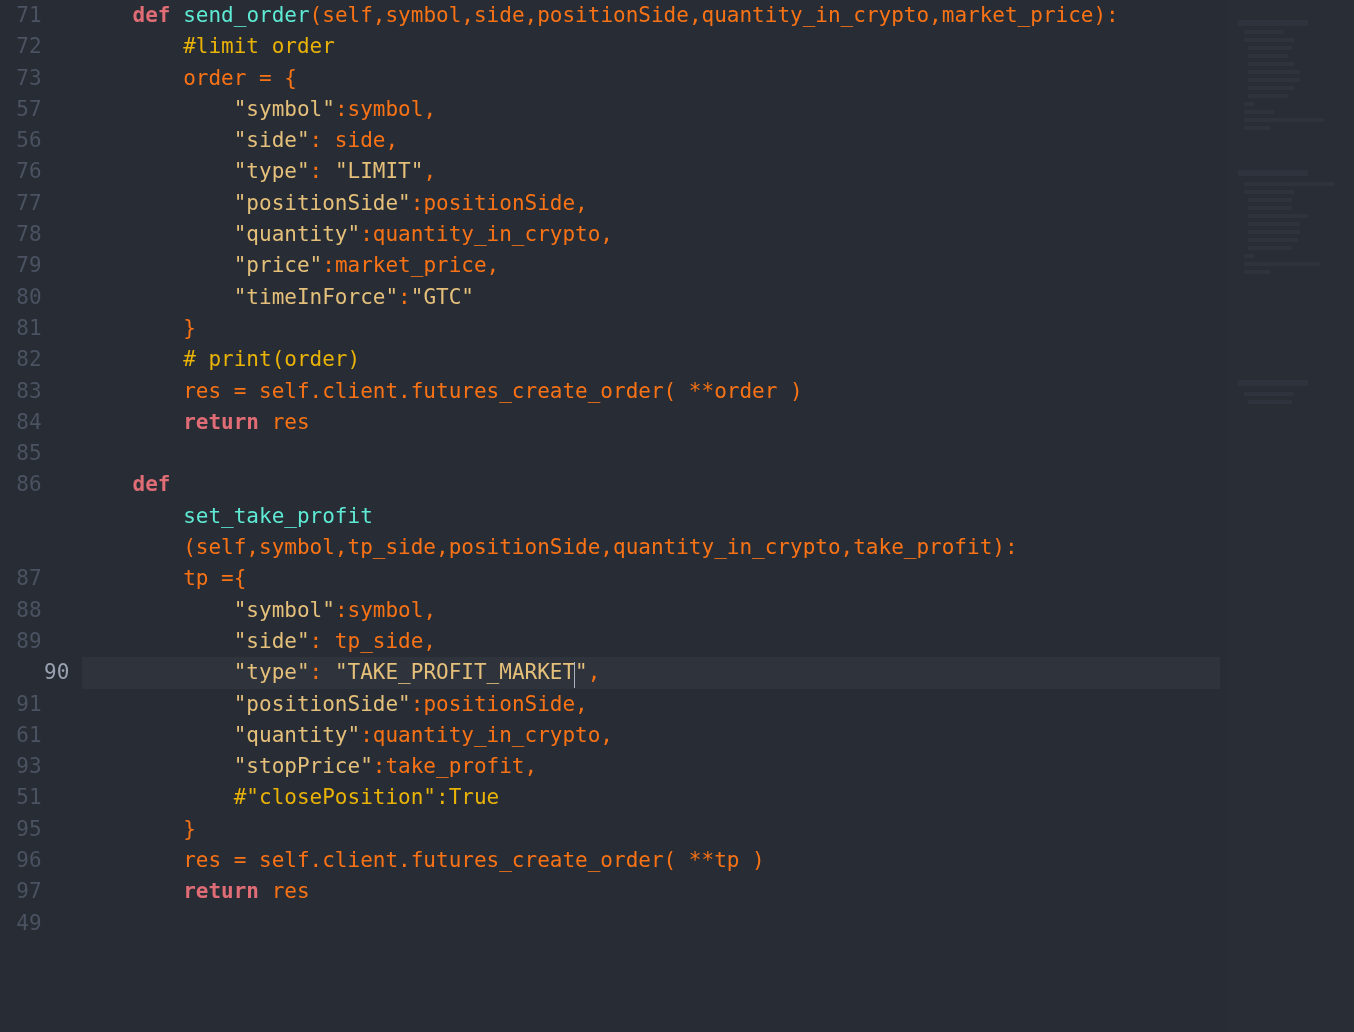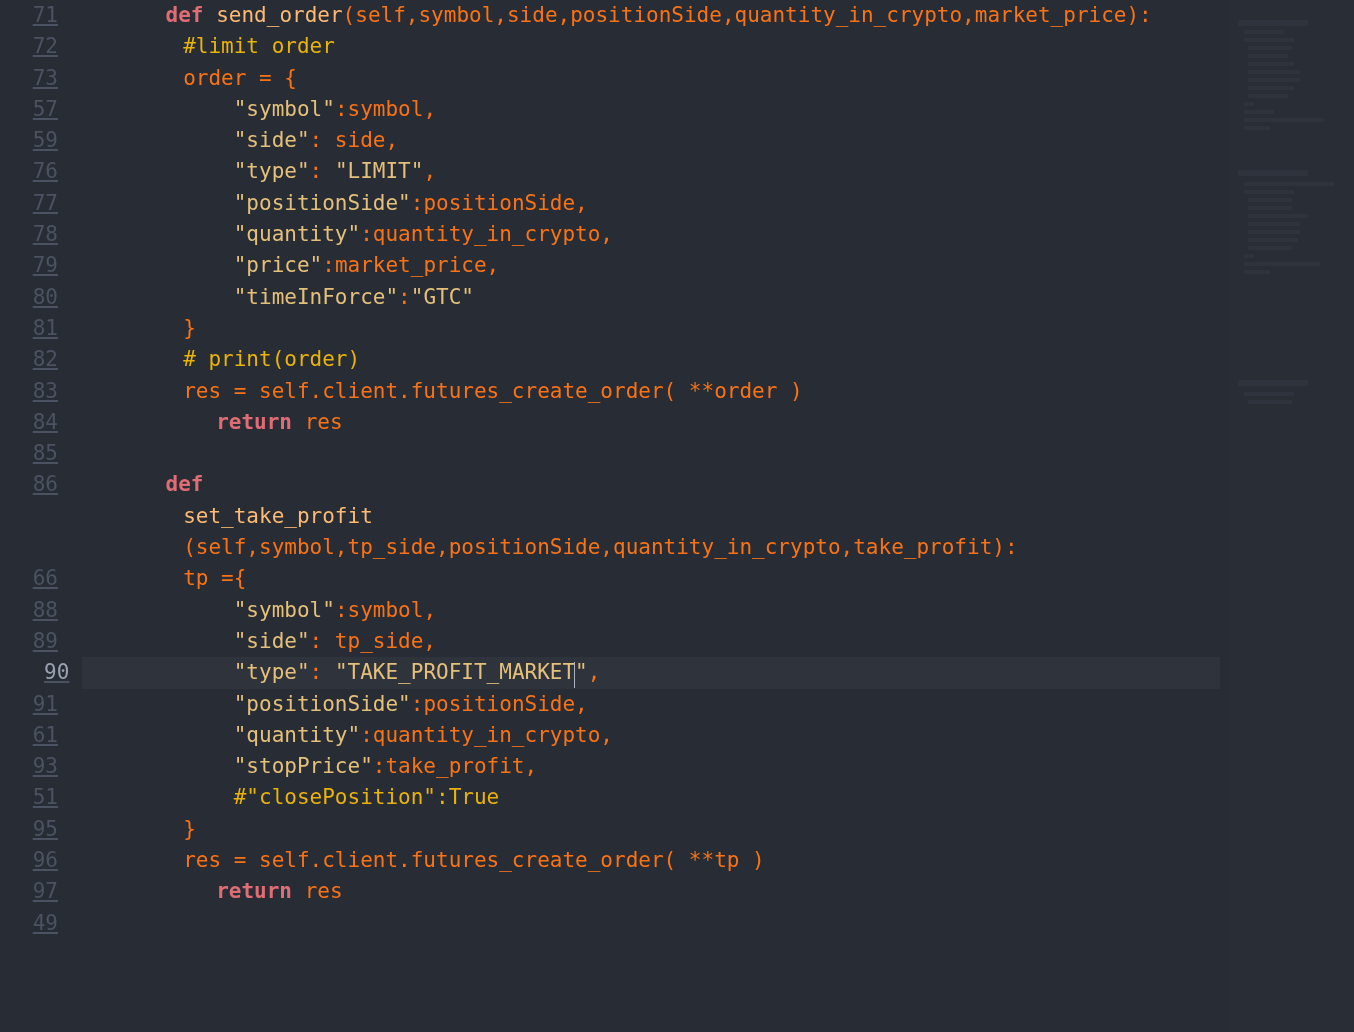--- a/index.html
+++ b/index.html
@@ -13,45 +13,44 @@
     height: 1032px;
     overflow: hidden;
     position: relative;
   }
   .editor {
     display: flex;
     height: 100%;
   }
   .gutter {
     width: 82px;
-    text-align: right;
+    text-align: center;
     padding-right: 24px;
     color: #4b5261;
     user-select: none;
     flex-shrink: 0;
-    text-decoration: underline;
   }
   .gutter .ln {
     height: 31.3px;
   }
   .gutter .ln.cur { color: #9aa2b1; margin-left: 44px; }
   .code {
     flex: 1;
     white-space: pre;
     position: relative;
   }
   .line {
     height: 31.3px;
     position: relative;
   }
   .line.active {
     background: rgba(255,255,255,0.035);
   }
-  .kw { color: #e06c75; font-weight: 600; margin-left: 33px; }
-  .fn { color: #fdba74; text-align: right; }
+  .kw { color: #e06c75; font-weight: 600; }
+  .fn { color: #5eead4; text-align: right; }
   .str { color: #e5c07b; }
   .cmt { color: #eab308; font-style: normal; }
   .id { color: #f97316; }
   .cursor {
     display: inline-block;
     width: 1px;
     height: 26px;
     background: #abb2bf;
     vertical-align: text-top;
     margin-left: -1px;
@@ -78,35 +77,35 @@
 </style>
 </head>
 <body>
 
 <div class="editor">
   <div class="gutter" id="gutter">
       <div class="ln">71</div>
       <div class="ln">72</div>
       <div class="ln">73</div>
       <div class="ln">57</div>
-      <div class="ln">59</div>
+      <div class="ln">56</div>
       <div class="ln">76</div>
       <div class="ln">77</div>
       <div class="ln">78</div>
       <div class="ln">79</div>
       <div class="ln">80</div>
       <div class="ln">81</div>
       <div class="ln">82</div>
       <div class="ln">83</div>
       <div class="ln">84</div>
       <div class="ln">85</div>
       <div class="ln">86</div>
       <div class="ln"></div>
       <div class="ln"></div>
-      <div class="ln">66</div>
+      <div class="ln">87</div>
       <div class="ln">88</div>
       <div class="ln">89</div>
       <div class="ln cur">90</div>
       <div class="ln">91</div>
       <div class="ln">61</div>
       <div class="ln">93</div>
       <div class="ln">51</div>
       <div class="ln">95</div>
       <div class="ln">96</div>
       <div class="ln">97</div>

